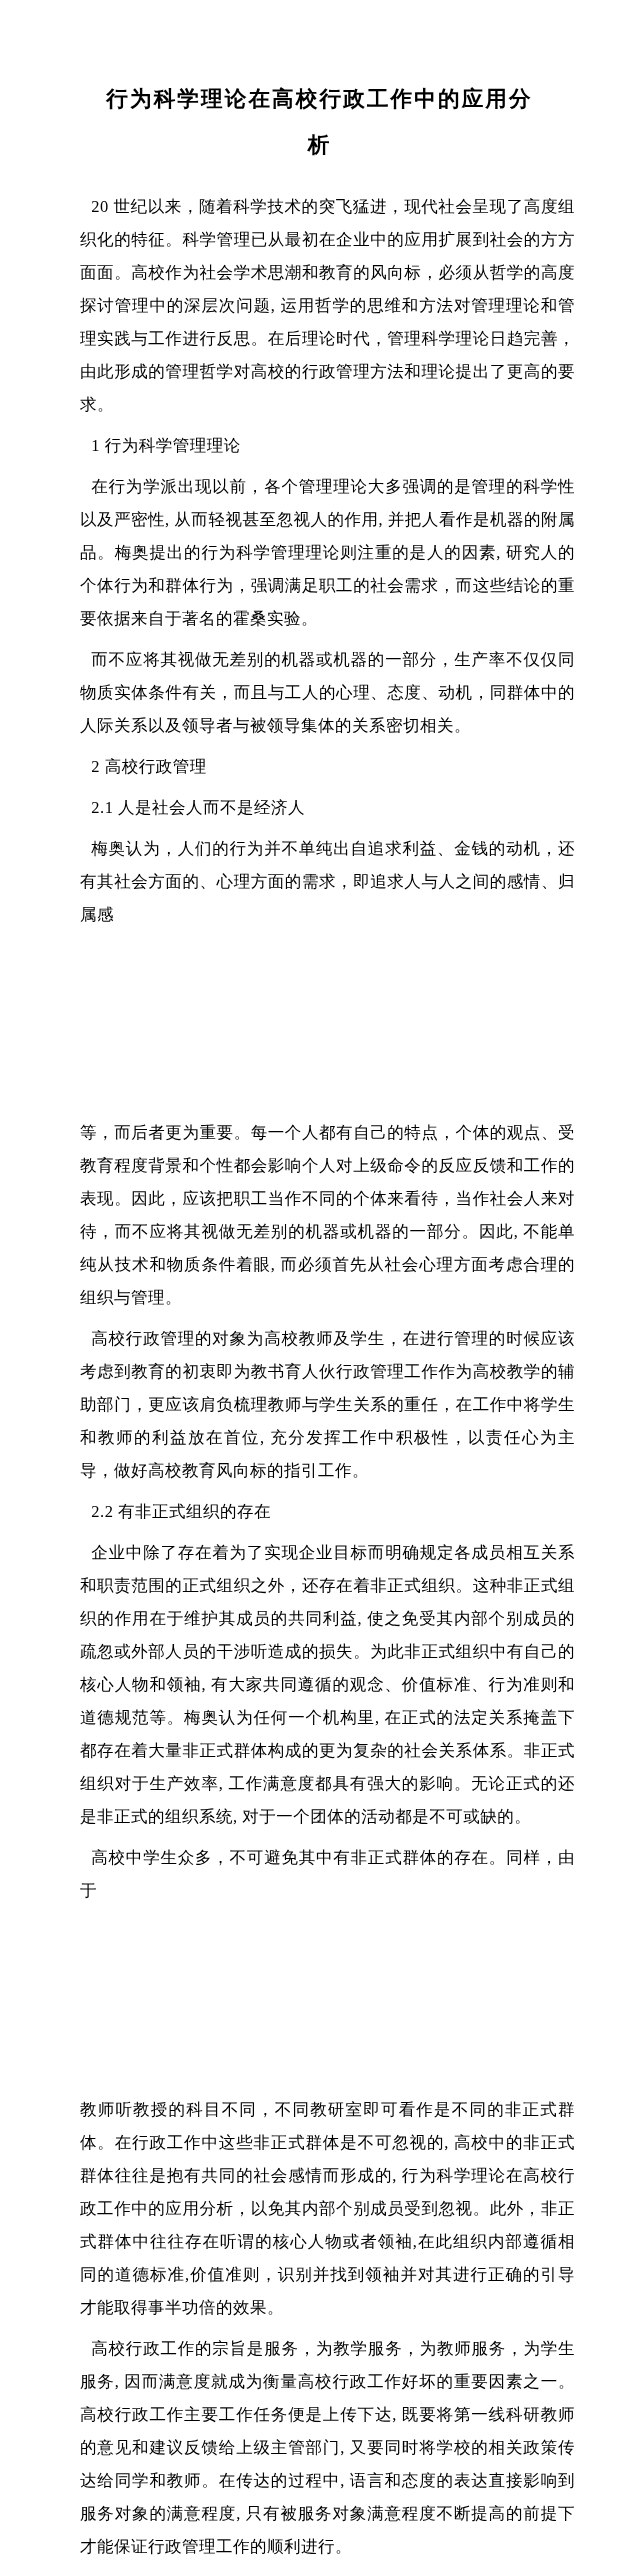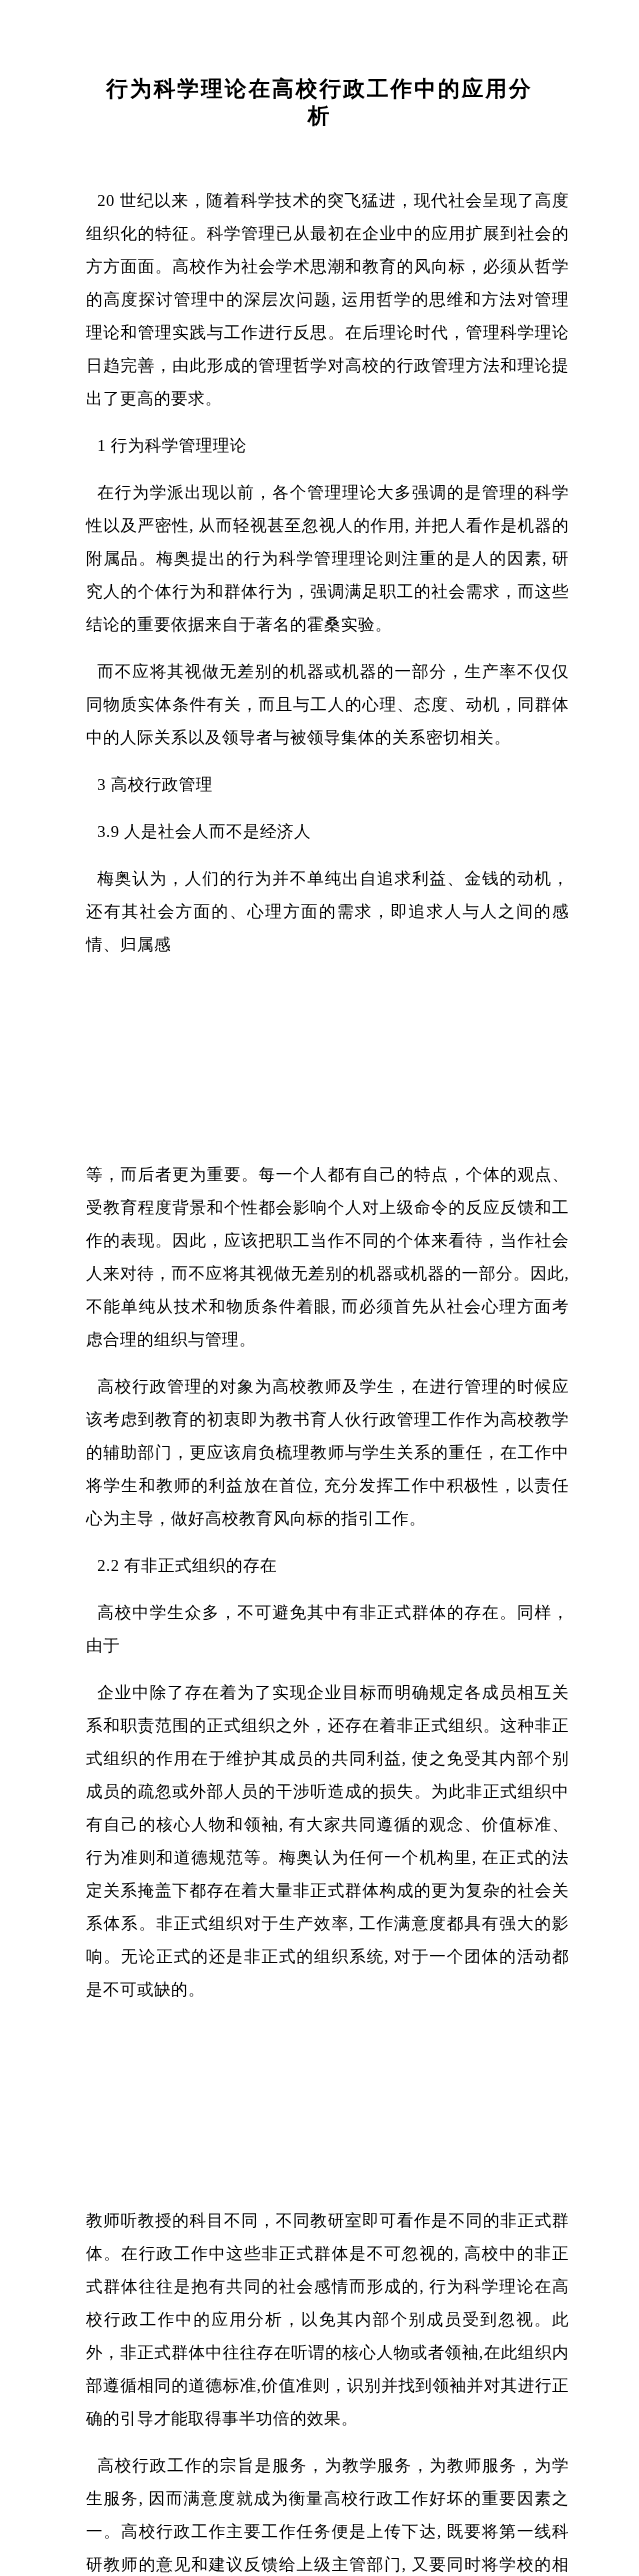--- a/index.html
+++ b/index.html
@@ -16,34 +16,34 @@
   }
   .page {
     box-sizing: border-box;
     width: 639px;
     height: 3615px;
     padding-top: 76px;
     background: #ffffff;
   }
   .doc-title {
     width: 448px;
-    margin: 0 auto 54px auto;
+    margin: 0 auto 22px auto;
     font-size: 21.6px;
     font-weight: bold;
-    line-height: 27px;
+    line-height: 46px;
     letter-spacing: 2.1px;
     text-align: center;
     color: #000000;
   }
   .doc-body {
     width: 511px;
     margin-left: 72px;
   }
   .paragraph, .heading {
-    margin: 14px;
+    margin: 8px;
     font-size: 16.5px;
     line-height: 33px;
     letter-spacing: 0.5px;
     text-align: justify;
     text-align-last: left;
     color: #000000;
   }
   .heading {
     text-align: center;
     text-indent: 11.3px;
@@ -58,29 +58,29 @@
 </head>
 <body>
 
 <div class="page">
   <h1 class="doc-title">行为科学理论在高校行政工作中的应用分析</h1>
   <div class="doc-body" id="doc-body">
       <div class="paragraph indent">20 世纪以来，随着科学技术的突飞猛进，现代社会呈现了高度组织化的特征。科学管理已从最初在企业中的应用扩展到社会的方方面面。高校作为社会学术思潮和教育的风向标，必须从哲学的高度探讨管理中的深层次问题, 运用哲学的思维和方法对管理理论和管理实践与工作进行反思。在后理论时代，管理科学理论日趋完善，由此形成的管理哲学对高校的行政管理方法和理论提出了更高的要求。</div>
       <div class="heading">1 行为科学管理理论</div>
       <div class="paragraph indent">在行为学派出现以前，各个管理理论大多强调的是管理的科学性以及严密性, 从而轻视甚至忽视人的作用, 并把人看作是机器的附属品。梅奥提出的行为科学管理理论则注重的是人的因素, 研究人的个体行为和群体行为，强调满足职工的社会需求，而这些结论的重要依据来自于著名的霍桑实验。</div>
       <div class="paragraph indent">而不应将其视做无差别的机器或机器的一部分，生产率不仅仅同物质实体条件有关，而且与工人的心理、态度、动机，同群体中的人际关系以及领导者与被领导集体的关系密切相关。</div>
-      <div class="heading">3 高校行政管理</div>
-      <div class="heading">3.9 人是社会人而不是经济人</div>
+      <div class="heading">2 高校行政管理</div>
+      <div class="heading">2.1 人是社会人而不是经济人</div>
       <div class="paragraph indent">梅奥认为，人们的行为并不单纯出自追求利益、金钱的动机，还有其社会方面的、心理方面的需求，即追求人与人之间的感情、归属感</div>
       <div class="page-gap" style="height: 169px;"></div>
       <div class="paragraph">等，而后者更为重要。每一个人都有自己的特点，个体的观点、受教育程度背景和个性都会影响个人对上级命令的反应反馈和工作的表现。因此，应该把职工当作不同的个体来看待，当作社会人来对待，而不应将其视做无差别的机器或机器的一部分。因此, 不能单纯从技术和物质条件着眼, 而必须首先从社会心理方面考虑合理的组织与管理。</div>
       <div class="paragraph indent">高校行政管理的对象为高校教师及学生，在进行管理的时候应该考虑到教育的初衷即为教书育人伙行政管理工作作为高校教学的辅助部门，更应该肩负梳理教师与学生关系的重任，在工作中将学生和教师的利益放在首位, 充分发挥工作中积极性，以责任心为主导，做好高校教育风向标的指引工作。</div>
       <div class="heading">2.2 有非正式组织的存在</div>
+      <div class="paragraph indent">企业中除了存在着为了实现企业目标而明确规定各成员相互关系和职责范围的正式组织之外，还存在着非正式组织。这种非正式组织的作用在于维护其成员的共同利益, 使之免受其内部个别成员的疏忽或外部人员的干涉听造成的损失。为此非正式组织中有自己的核心人物和领袖, 有大家共同遵循的观念、价值标准、行为准则和道德规范等。梅奥认为任何一个机构里, 在正式的法定关系掩盖下都存在着大量非正式群体构成的更为复杂的社会关系体系。非正式组织对于生产效率, 工作满意度都具有强大的影响。无论正式的还是非正式的组织系统, 对于一个团体的活动都是不可或缺的。</div>
       <div class="paragraph indent">高校中学生众多，不可避免其中有非正式群体的存在。同样，由于</div>
-      <div class="paragraph indent">企业中除了存在着为了实现企业目标而明确规定各成员相互关系和职责范围的正式组织之外，还存在着非正式组织。这种非正式组织的作用在于维护其成员的共同利益, 使之免受其内部个别成员的疏忽或外部人员的干涉听造成的损失。为此非正式组织中有自己的核心人物和领袖, 有大家共同遵循的观念、价值标准、行为准则和道德规范等。梅奥认为任何一个机构里, 在正式的法定关系掩盖下都存在着大量非正式群体构成的更为复杂的社会关系体系。非正式组织对于生产效率, 工作满意度都具有强大的影响。无论正式的还是非正式的组织系统, 对于一个团体的活动都是不可或缺的。</div>
       <div class="page-gap" style="height: 170px;"></div>
       <div class="paragraph">教师听教授的科目不同，不同教研室即可看作是不同的非正式群体。在行政工作中这些非正式群体是不可忽视的, 高校中的非正式群体往往是抱有共同的社会感情而形成的, 行为科学理论在高校行政工作中的应用分析，以免其内部个别成员受到忽视。此外，非正式群体中往往存在听谓的核心人物或者领袖,在此组织内部遵循相同的道德标准,价值准则，识别并找到领袖并对其进行正确的引导才能取得事半功倍的效果。</div>
       <div class="paragraph indent">高校行政工作的宗旨是服务，为教学服务，为教师服务，为学生服务, 因而满意度就成为衡量高校行政工作好坏的重要因素之一。高校行政工作主要工作任务便是上传下达, 既要将第一线科研教师的意见和建议反馈给上级主管部门, 又要同时将学校的相关政策传达给同学和教师。在传达的过程中, 语言和态度的表达直接影响到服务对象的满意程度, 只有被服务对象满意程度不断提高的前提下才能保证行政管理工作的顺利进行。</div>
       <div class="heading">3 结语</div>
       <div class="paragraph indent">高校行政管理正确是现代高校有序正常运行的前提保证。行政管理与高等学校的生存与发展息息相关，它是高校管理的重要组成部分。</div>
     </div>
 </div>
 
 
 </body></html>

